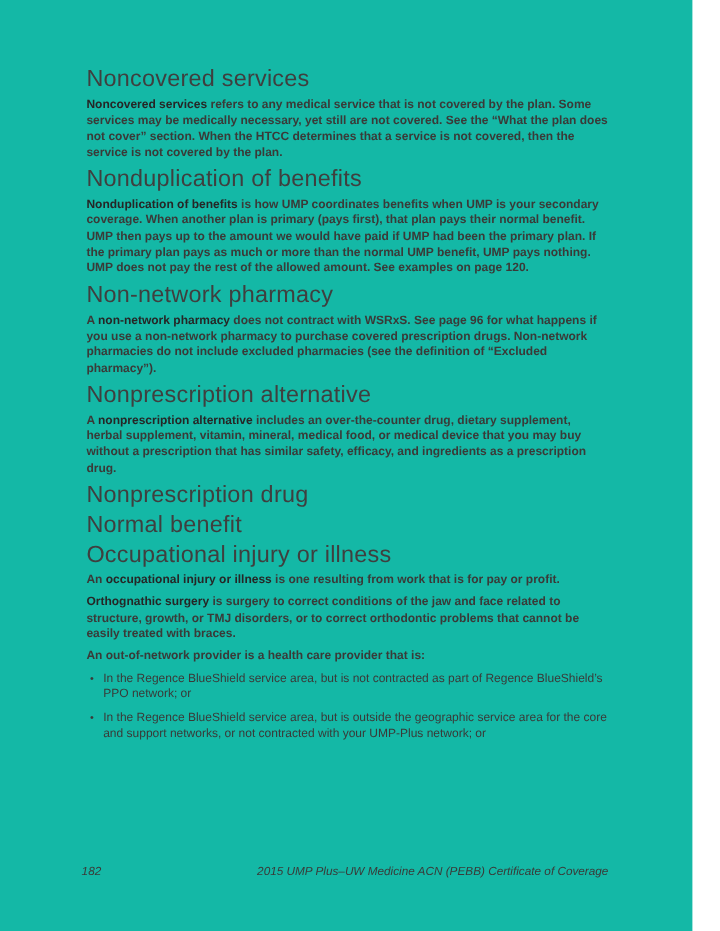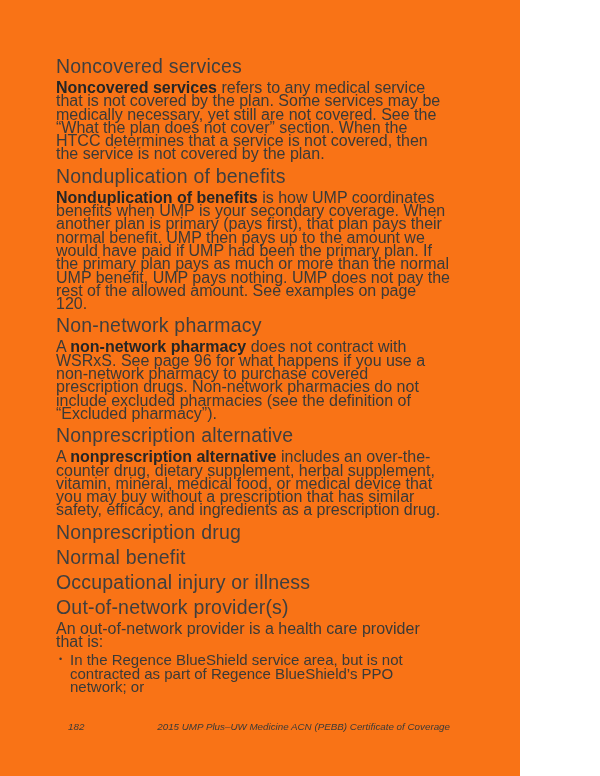--- a/index.html
+++ b/index.html
@@ -1,49 +1,50 @@
 <!DOCTYPE html>
 <html><head>
 <meta charset="utf-8">
 <style>
   * { box-sizing: border-box; }
   html, body { margin: 0; padding: 0; background: #ffffff; }
   .page {
-    width: 520px;
+    width: 577px;
     height: 776px;
     position: relative;
-    background: #f97316;
-    padding: 56px 70px 0 56px;
+    background: #14b8a6;
+    padding: 56px 70px 0 72px;
     font-family: "Liberation Sans", sans-serif;
     color: #3a3a38;
     overflow: hidden;
   }
   h2.sec-heading {
     font-size: 19.5px;
     line-height: 21px;
     font-weight: 300;
     color: #3f3f3f;
     letter-spacing: 0.2px;
     margin: 3px 0 4px 0;
   }
   section:first-of-type h2.sec-heading { margin-top: 0; }
   p.body-para {
-    font-size: 16px;
+    font-size: 10px;
     line-height: 13.3px;
     margin: 0 0 5px 0;
     color: #3a3a38;
+    font-weight: bold;
   }
   p.body-para strong { color: #262626; }
   ul.bullets {
     list-style: none;
     margin: 3px 0 0 0;
     padding: 0;
   }
   ul.bullets li {
-    font-size: 15px;
+    font-size: 10px;
     line-height: 13.3px;
     margin: 0 0 7px 0;
     position: relative;
     padding-left: 14px;
     color: #3a3a38;
   }
   ul.bullets li::before {
     content: "\2022";
     position: absolute;
     left: 3px;
@@ -93,30 +94,32 @@
   <section>
     <h2 class="sec-heading">Nonprescription drug</h2>
   </section>
 
   <section>
     <h2 class="sec-heading">Normal benefit</h2>
   </section>
 
   <section>
     <h2 class="sec-heading">Occupational injury or illness</h2>
+    <p class="body-para"><span>An </span><strong>occupational injury or illness</strong><span> is one resulting from work that is for pay or profit.</span></p>
   </section>
 
   <section>
+    <p class="body-para"><span></span><strong>Orthognathic surgery</strong><span> is surgery to correct conditions of the jaw and face related to structure, growth, or TMJ disorders, or to correct orthodontic problems that cannot be easily treated with braces.</span></p>
   </section>
 
   <section>
-    <h2 class="sec-heading">Out-of-network provider(s)</h2>
     <p class="body-para"><span>An out-of-network provider is a health care provider that is:</span><strong></strong><span></span></p>
     <ul class="bullets">
       <li>In the Regence BlueShield service area, but is not contracted as part of Regence BlueShield’s PPO network; or</li>
+      <li>In the Regence BlueShield service area, but is outside the geographic service area for the core and support networks, or not contracted with your UMP-Plus network; or</li>
     </ul>
   </section>
 
   <div class="footer">
     <span>182</span>
     <span>2015 UMP Plus–UW Medicine ACN (PEBB) Certificate of Coverage</span>
   </div>
 
 </div>
 

